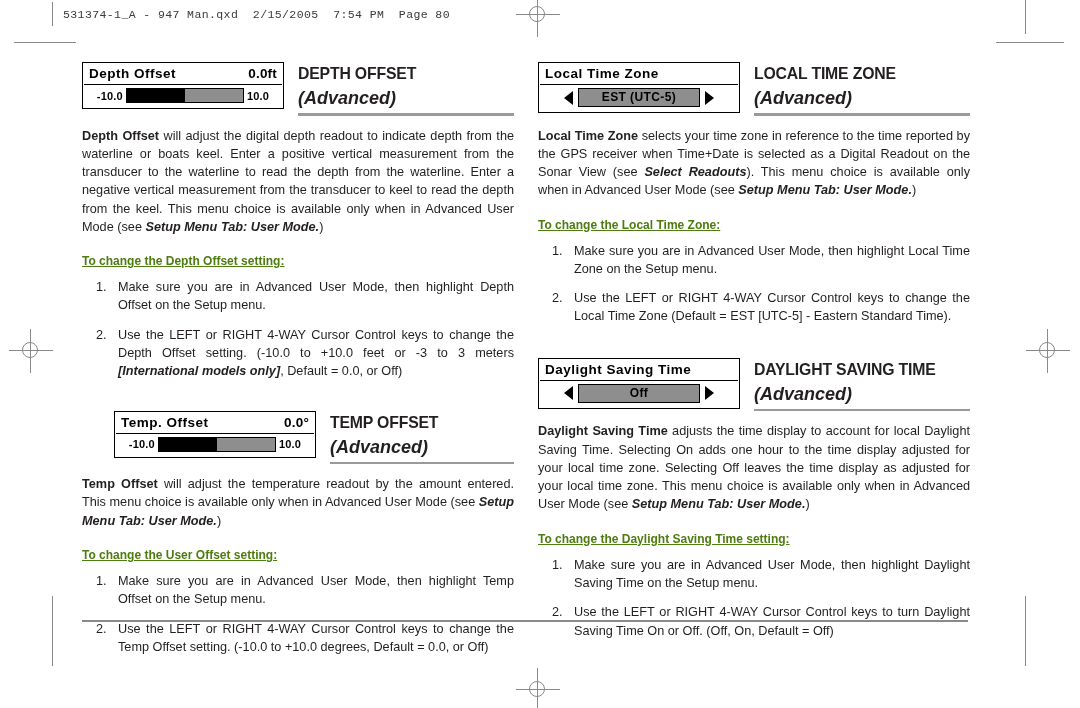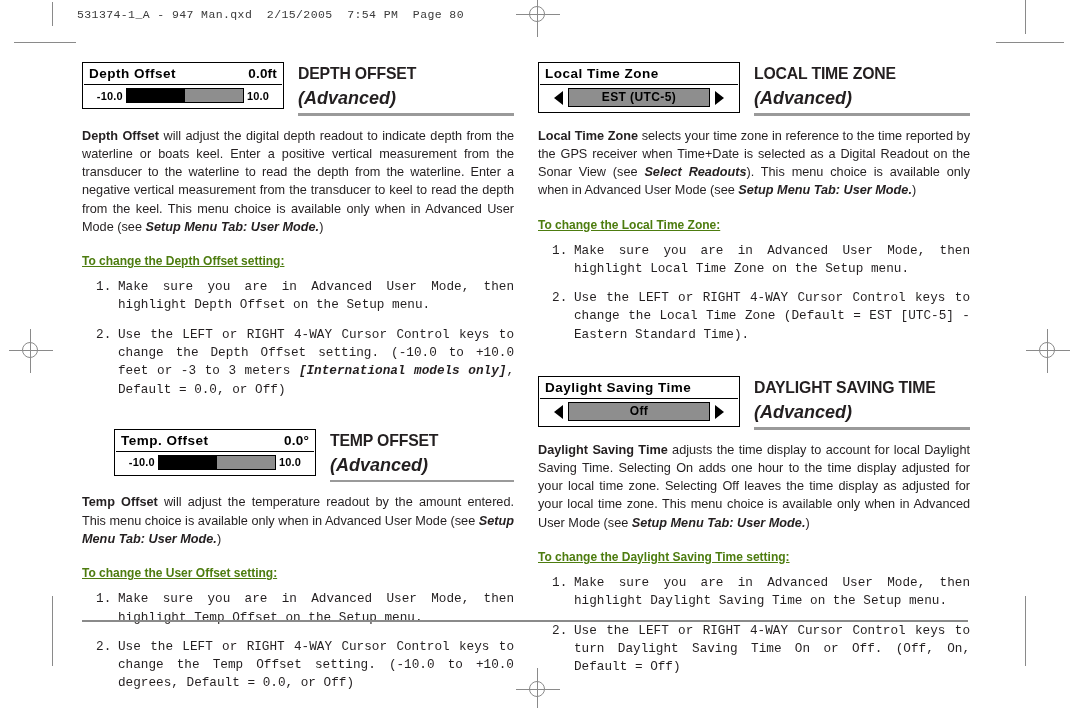--- a/index.html
+++ b/index.html
@@ -40,21 +40,21 @@
     border-radius: 50%;
     box-sizing: border-box;
   }
 
   
   .runhead {
     position: absolute;
     left: 52px; top: 2px;
     height: 24px;
     display: flex; align-items: center;
-    padding-left: 24px;
+    padding-left: 10px;
     border-left: 1px solid #8a8a8a;
     font-family: "Liberation Mono", monospace;
     font-size: 11.5px;
     letter-spacing: 0.4px;
     color: #3a3a3a;
     white-space: pre;
   }
 
   
   .page {
@@ -136,21 +136,21 @@
   .ch-right { border-left: 9px solid #000;  margin-left: 3px; }
   .ch-pill {
     background: #8e8e8e;
     border: 1px solid #000;
     color: #000;
     font-size: 12px;
     font-weight: bold;
     letter-spacing: 0.4px;
     text-align: center;
     padding: 1px 0 2px 0;
-    width: 142px;
+    width: 122px;
     box-sizing: border-box;
   }
 
   
   .head-block { padding-top: 2px; flex: 1 1 auto; min-width: 0; }
   h2.sec {
     margin: 0;
     font-size: 17px;
     font-weight: bold;
     letter-spacing: -0.2px;
@@ -192,21 +192,20 @@
     font-weight: bold;
     color: #4d7c0f;
     text-decoration: underline;
     display: inline-block;
   }
   ol.steps {
     margin: 9px 0 0 0;
     padding: 0;
     list-style: none;
     counter-reset: step;
-    font-family: Liberation Mono, monospace;
   }
   ol.steps > li {
     position: relative;
     padding-left: 36px;
     margin-top: 11px;
     font-size: 12.7px;
     line-height: 1.44;
     text-align: justify;
     color: #231f20;
   }

